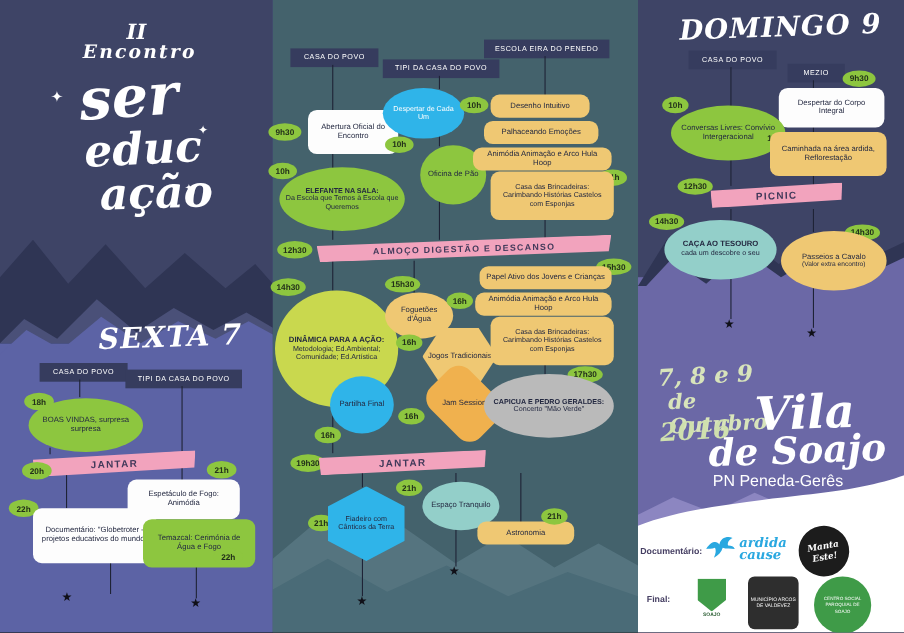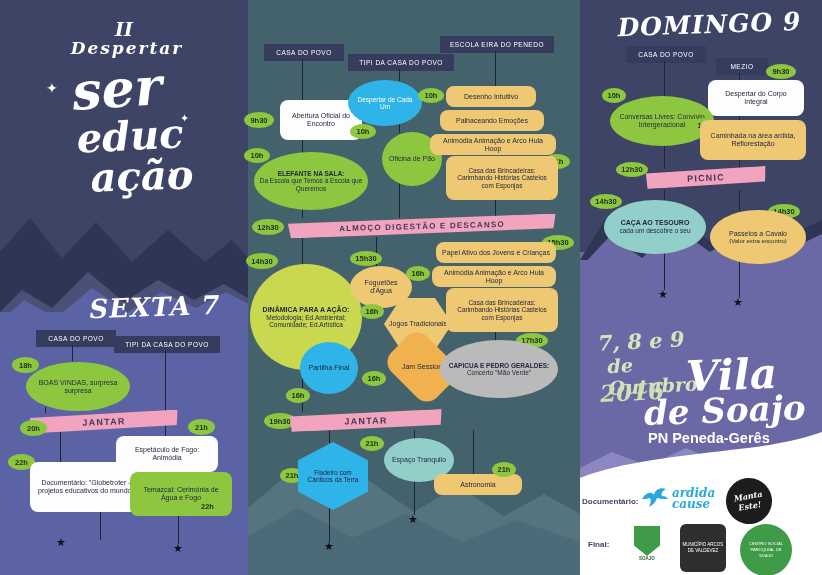--- a/index.html
+++ b/index.html
@@ -45,40 +45,40 @@
     <polygon points="248,575 248,536 298,508 352,538 406,514 462,542 516,520 580,542 580,575" fill="#4a6b77"></polygon>
     <rect x="580" y="0" width="242" height="575" fill="#6b68a6"></rect>
     <rect x="580" y="0" width="242" height="252" fill="#3e4466"></rect>
     <polygon points="580,260 606,218 636,244 672,212 708,240 746,216 780,240 822,220 822,260" fill="#2f3554"></polygon>
     <polygon points="580,575 580,268 610,236 642,258 676,228 710,252 748,230 784,252 822,234 822,575" fill="#6b68a6"></polygon>
     <polygon points="580,496 580,468 612,452 648,466 686,448 724,464 762,448 800,460 822,446 822,496" fill="#8c86c1"></polygon>
     <path d="M580,575 L580,478 C620,462 680,456 730,450 C770,446 800,440 822,432 L822,575 Z" fill="#ffffff"></path>
   </svg>
 
   <div class="abs script" style="left:104px;top:18px;width:40px;font-size:19px;color:#fff;text-align:center">II</div>
-  <div class="abs script" style="left:62px;top:38px;width:130px;font-size:17px;color:#fff;text-align:center;letter-spacing:2px">Despertar</div>
+  <div class="abs script" style="left:62px;top:38px;width:130px;font-size:17px;color:#fff;text-align:center;letter-spacing:2px">Encontro</div>
   <div class="abs script" style="left:62px;top:58px;width:110px;font-size:52px;color:#fff;text-align:center;transform:rotate(-4deg)">ser</div>
   <div class="abs script" style="left:68px;top:112px;width:124px;font-size:40px;color:#fff;text-align:center;transform:rotate(-3deg)">educ</div>
   <div class="abs script" style="left:84px;top:152px;width:116px;font-size:40px;color:#fff;text-align:center;transform:rotate(-2deg)">ação</div>
   <div class="wstar" style="left:46px;top:80px;font-size:14px">✦</div>
   <div class="wstar" style="left:180px;top:112px;font-size:11px">✦</div>
   <div class="wstar" style="left:168px;top:166px;font-size:9px">✦</div>
 
   <div class="daytitle script" style="left:80px;top:292px;width:150px;font-size:26px;transform:rotate(-2deg)">SEXTA 7</div>
   <div class="venue" style="left:36px;top:330px;width:76px;height:15px">CASA DO POVO</div>
   <div class="venue" style="left:114px;top:336px;width:102px;height:15px">TIPI DA CASA DO POVO</div>
 
   <div class="vline" style="left:72px;top:345px;height:16px"></div>
   <div class="vline" style="left:165px;top:351px;height:86px"></div>
   <div class="vline" style="left:45px;top:407px;height:6px"></div>
   <div class="vline" style="left:60px;top:431px;height:31px"></div>
   <div class="vline" style="left:100px;top:508px;height:32px"></div>
   <div class="vline" style="left:178px;top:512px;height:32px"></div>
 
-  <div class="time" style="left:12px;top:357px;width:27px;height:16px">18h</div>
+  <div class="time" style="left:22px;top:357px;width:27px;height:16px">18h</div>
   <div class="ev green ellipse" style="left:26px;top:362px;width:94px;height:45px;font-size:7px">BOAS VINDAS, surpresa surpresa</div>
   <div class="banner" style="left:30px;top:412px;width:148px;height:19px;font-size:9px;transform:rotate(-2deg)">JANTAR</div>
   <div class="time" style="left:20px;top:420px;width:27px;height:16px">20h</div>
   <div class="time" style="left:188px;top:419px;width:27px;height:16px">21h</div>
   <div class="ev whitebox rounded" style="left:116px;top:436px;width:92px;height:32px;font-size:7px">Espetáculo de Fogo: Animódia</div>
   <div class="time" style="left:8px;top:454px;width:27px;height:16px">22h</div>
   <div class="ev whitebox rounded" style="left:30px;top:462px;width:102px;height:46px;font-size:7px">Documentário: "Globetroter - projetos educativos do mundo"</div>
   <div class="ev green rounded" style="left:130px;top:472px;width:92px;height:40px;font-size:7px">Temazcal: Cerimónia de Água e Fogo</div>
   <div class="time" style="left:194px;top:498px;width:27px;height:16px">22h</div>
   <div class="star" style="left:56px;top:536px;font-size:11px">★</div>
@@ -196,21 +196,21 @@
     <span style="font-size:6px">(Valor extra encontro)</span>
   </div>
   <div class="star" style="left:658px;top:288px;font-size:11px">★</div>
   <div class="star" style="left:733px;top:296px;font-size:11px">★</div>
 
   <div class="abs script" style="left:598px;top:328px;width:110px;font-size:21px;color:#d8e4bb;transform:rotate(-3deg)">7, 8 e 9</div>
   <div class="abs script" style="left:608px;top:352px;width:120px;font-size:19px;color:#d8e4bb;transform:rotate(-3deg)">de Outubro</div>
   <div class="abs script" style="left:600px;top:378px;width:80px;font-size:23px;color:#cfe0ae;transform:rotate(-3deg)">2016</div>
   <div class="abs script" style="left:686px;top:350px;width:120px;font-size:42px;color:#fff;transform:rotate(-2deg)">Vila</div>
   <div class="abs script" style="left:644px;top:390px;width:170px;font-size:34px;color:#fff;transform:rotate(-2deg)">de Soajo</div>
-  <div class="abs" style="left:648px;top:430px;width:160px;font-size:14.5px;font-weight:bold;color:#fff">PN Peneda-Gerês</div>
+  <div class="abs" style="left:648px;top:430px;width:160px;font-size:14.5px;font-weight:normal;color:#fff">PN Peneda-Gerês</div>
 
   <div class="abs" style="left:582px;top:497px;width:70px;font-size:8px;font-weight:bold;color:#463f63">Documentário:</div>
   <svg class="abs" style="left:640px;top:486px" width="30" height="22" viewBox="0 0 30 22">
     <path d="M2 13 C7 5 12 6 14 9 C15 3 21 1 26 3 C22 5 21 8 22 10 C25 10 27 11 28 13 C24 13 20 13 17 12 C16 16 13 19 9 21 C11 17 11 14 10 12 C7 13 4 13 2 13 Z" fill="#29a8e0"></path>
   </svg>
   <div class="abs script" style="left:672px;top:488px;width:44px;font-size:12px;line-height:.95;color:#29a8e0">ardida cause</div>
   <div class="abs script" style="left:726px;top:478px;width:46px;height:46px;background:#1c1c1c;border-radius:50%;display:flex;align-items:center;justify-content:center;text-align:center;color:#fff;font-size:8px;transform:rotate(-10deg)">Manta Este!</div>
   <div class="abs" style="left:588px;top:540px;width:50px;font-size:8px;font-weight:bold;color:#463f63">Final:</div>
   <div class="abs" style="left:632px;top:526px;width:30px;height:42px">
     <div style="width:26px;height:30px;margin:0 auto;background:#3f9b48;clip-path:polygon(0 0,100% 0,100% 65%,50% 100%,0 65%)"></div>

